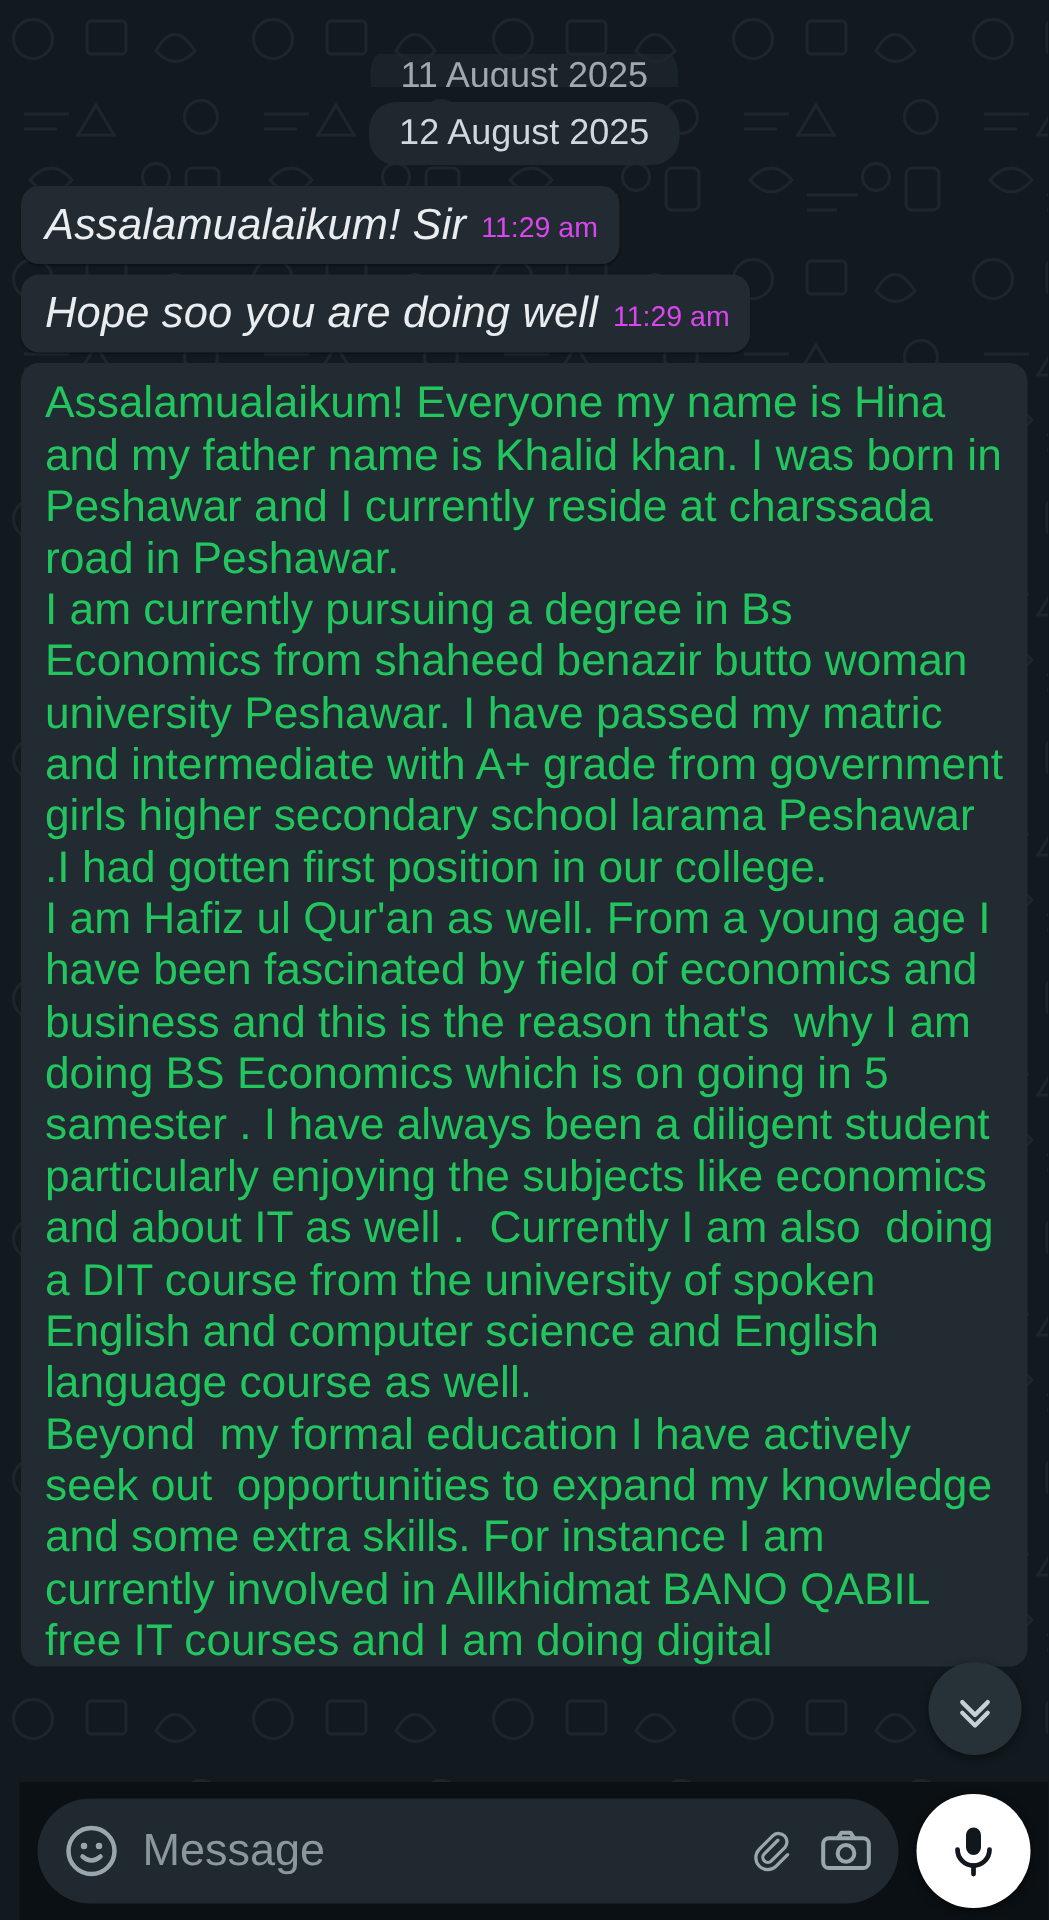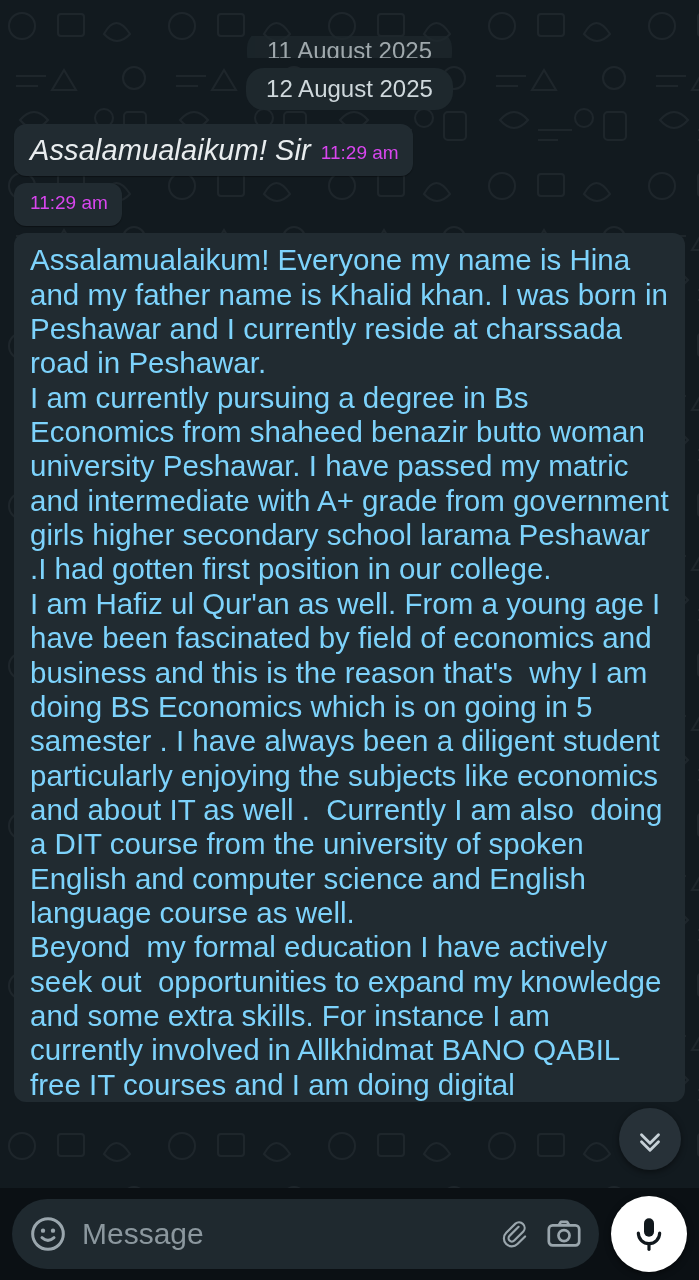--- a/index.html
+++ b/index.html
@@ -94,21 +94,21 @@
     transform: translateY(14px);
   }
 
   
   .long-bubble {
     display: block;
     background: #212b31;
     border-radius: 12px;
     padding: 10px 16px 0 16px;
     margin: 0 14px;
-    color: #7dd3fc;
+    color: #22c55e;
     max-height: 1000px;
     overflow: hidden;
   }
   .long-bubble .text {
     font-size: 29.5px;
     line-height: 1.165;
     white-space: pre-wrap;
     word-break: break-word;
   }
 
@@ -124,21 +124,21 @@
     display: flex;
     align-items: center;
     justify-content: center;
     box-shadow: 0 2px 6px rgba(0,0,0,0.45);
     cursor: pointer;
   }
 
   
   #composer {
     position: absolute;
-    left: 0; right: 0; bottom: 0;
+    left: 13px; right: 0; bottom: 0;
     height: 92px;
     background: #0b1014;
     display: flex;
     align-items: center;
     padding: 0 12px;
   }
   #input-pill {
     flex: 1;
     height: 70px;
     background: #1f292f;
@@ -205,20 +205,21 @@
 
     <div class="msg-row incoming">
       <div class="bubble">
         <span class="text">Assalamualaikum! Sir</span>
         <span class="time">11:29 am</span>
       </div>
     </div>
 
     <div class="msg-row incoming">
       <div class="bubble">
+        <span class="text">Hope soo you are doing well</span>
         <span class="time">11:29 am</span>
       </div>
     </div>
 
     <div class="long-bubble">
       <span class="text">Assalamualaikum! Everyone my name is Hina and my father name is Khalid khan. I was born in Peshawar and I currently reside at charssada road in Peshawar.
 I am currently pursuing a degree in Bs Economics from shaheed benazir butto woman university Peshawar. I have passed my matric and intermediate with A+ grade from government girls higher secondary school larama Peshawar .I had gotten first position in our college.
 I am Hafiz ul Qur'an as well. From a young age I have been fascinated by field of economics and business and this is the reason that's  why I am doing BS Economics which is on going in 5 samester . I have always been a diligent student particularly enjoying the subjects like economics and about IT as well .  Currently I am also  doing a DIT course from the university of spoken English and computer science and English language course as well.
 Beyond  my formal education I have actively seek out  opportunities to expand my knowledge and some extra skills. For instance I am currently involved in Allkhidmat BANO QABIL free IT courses and I am doing digital</span>
     </div>

